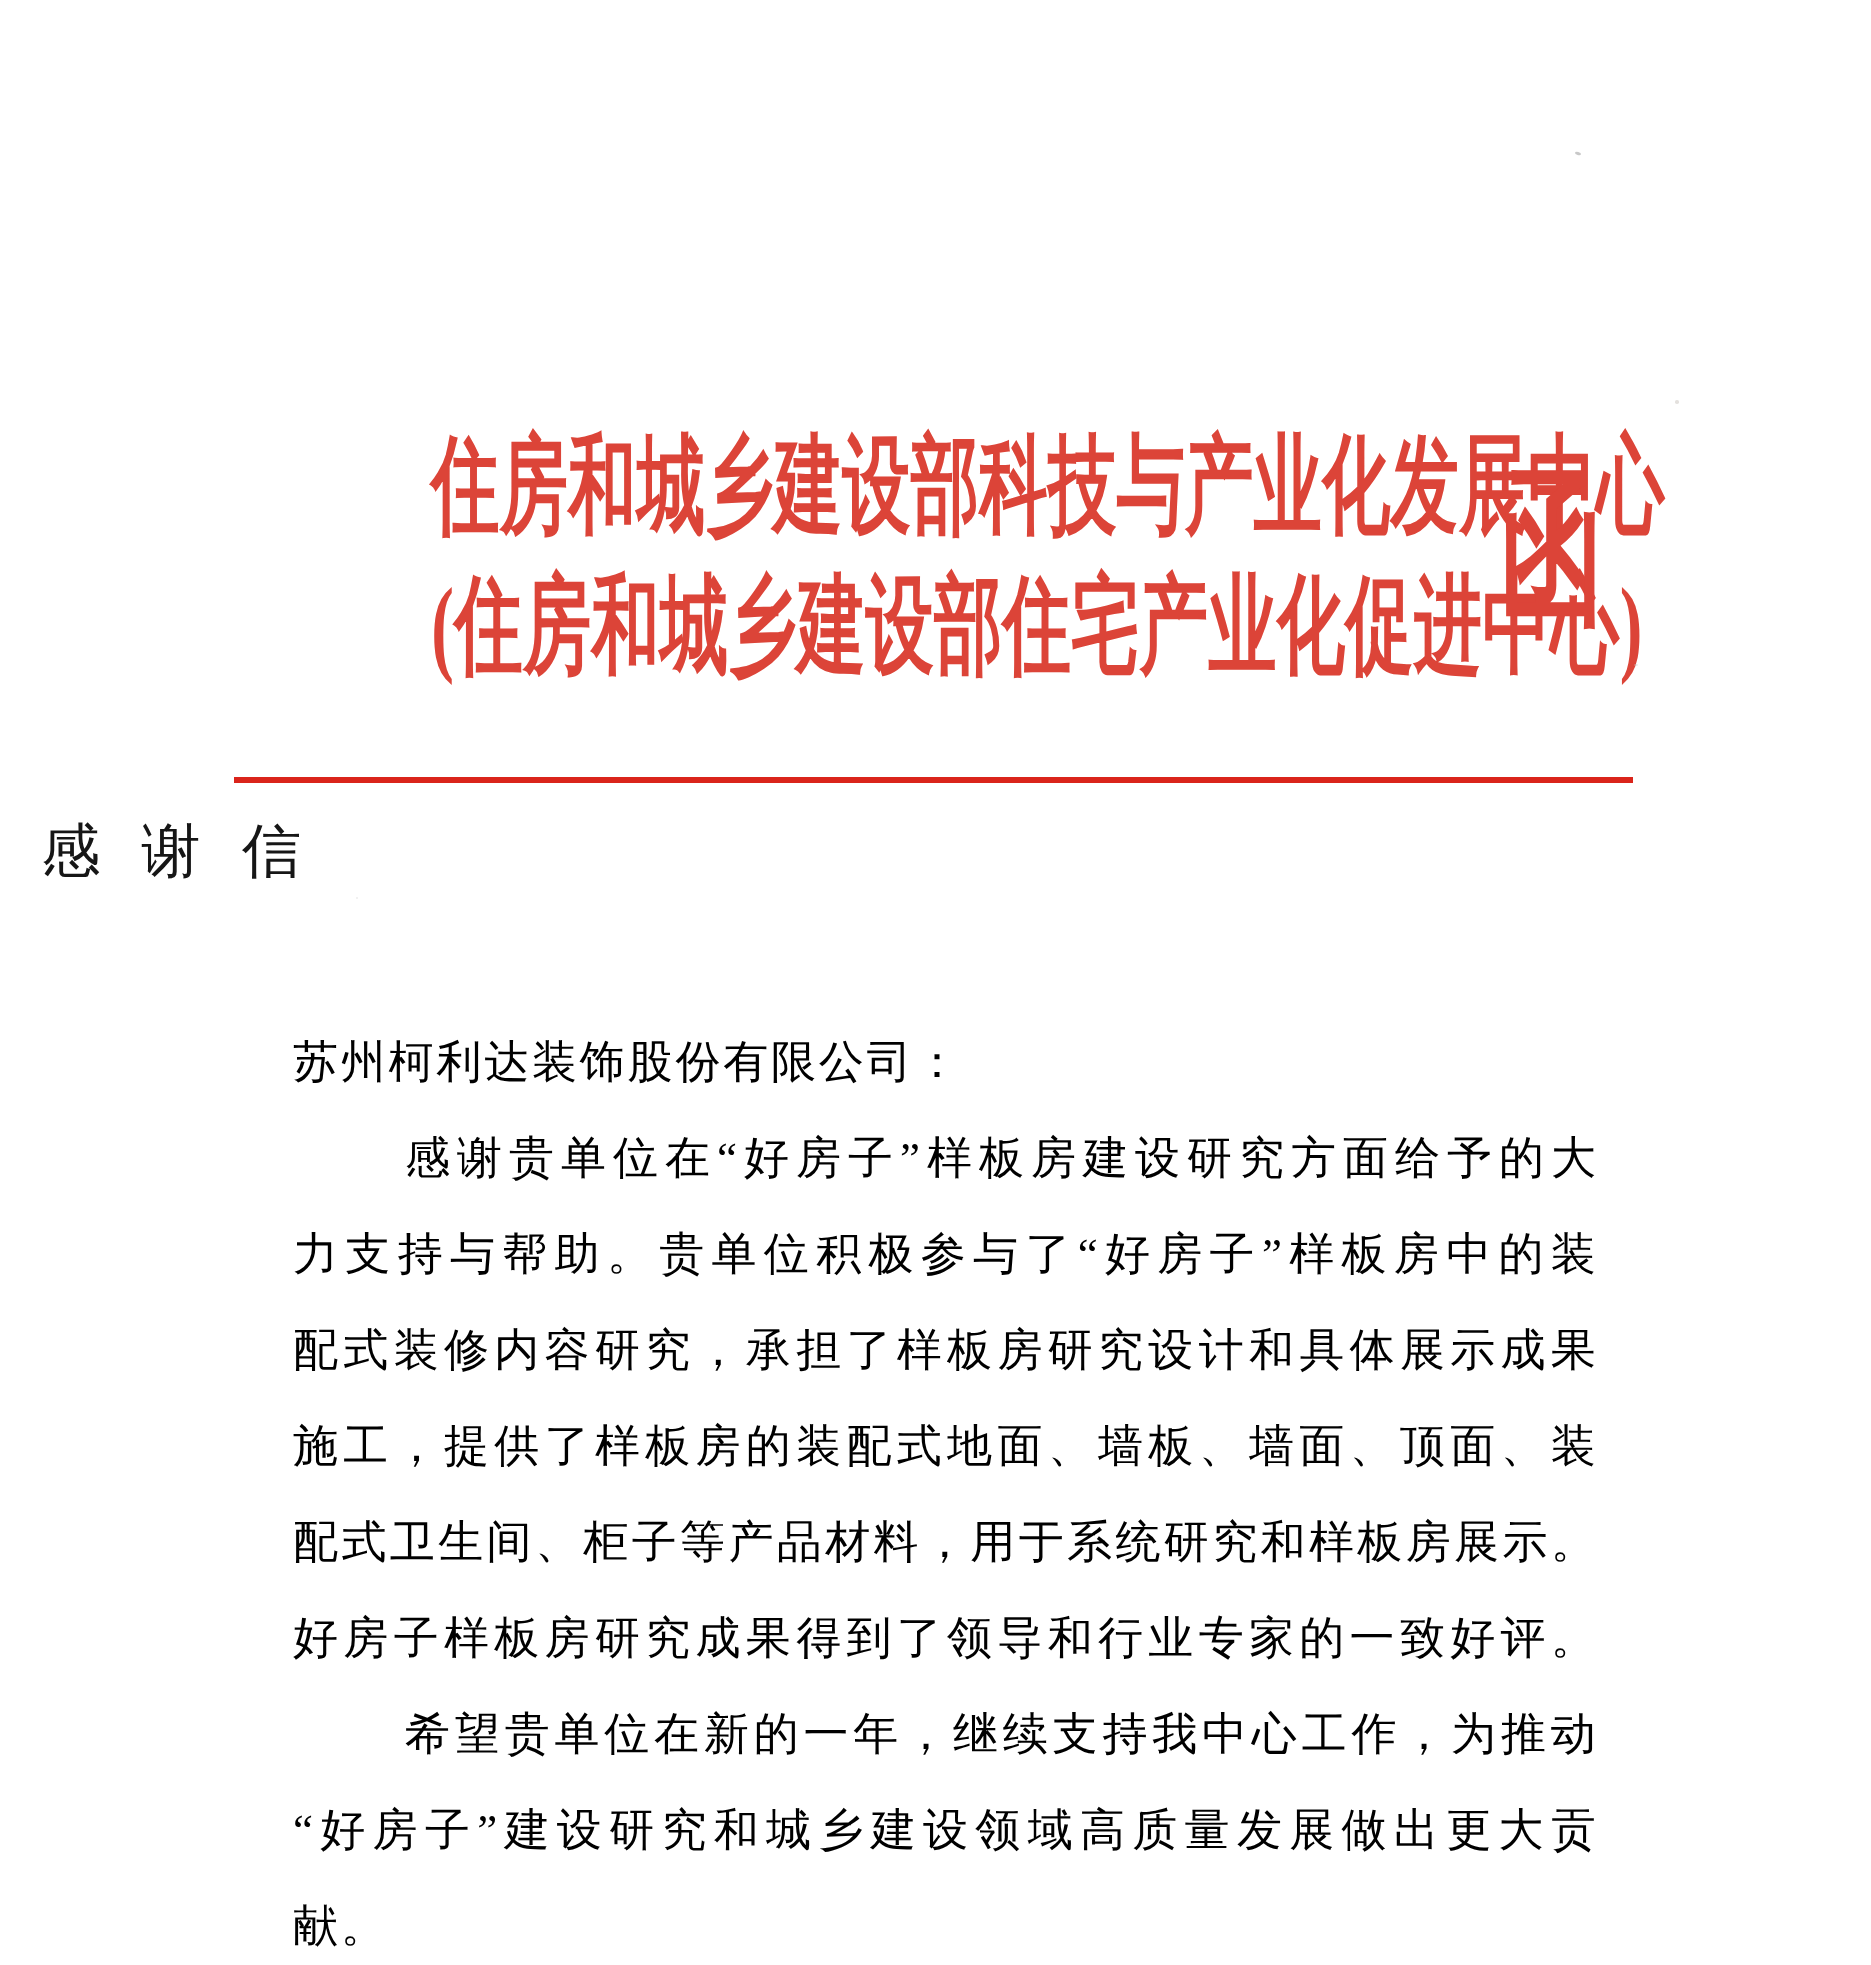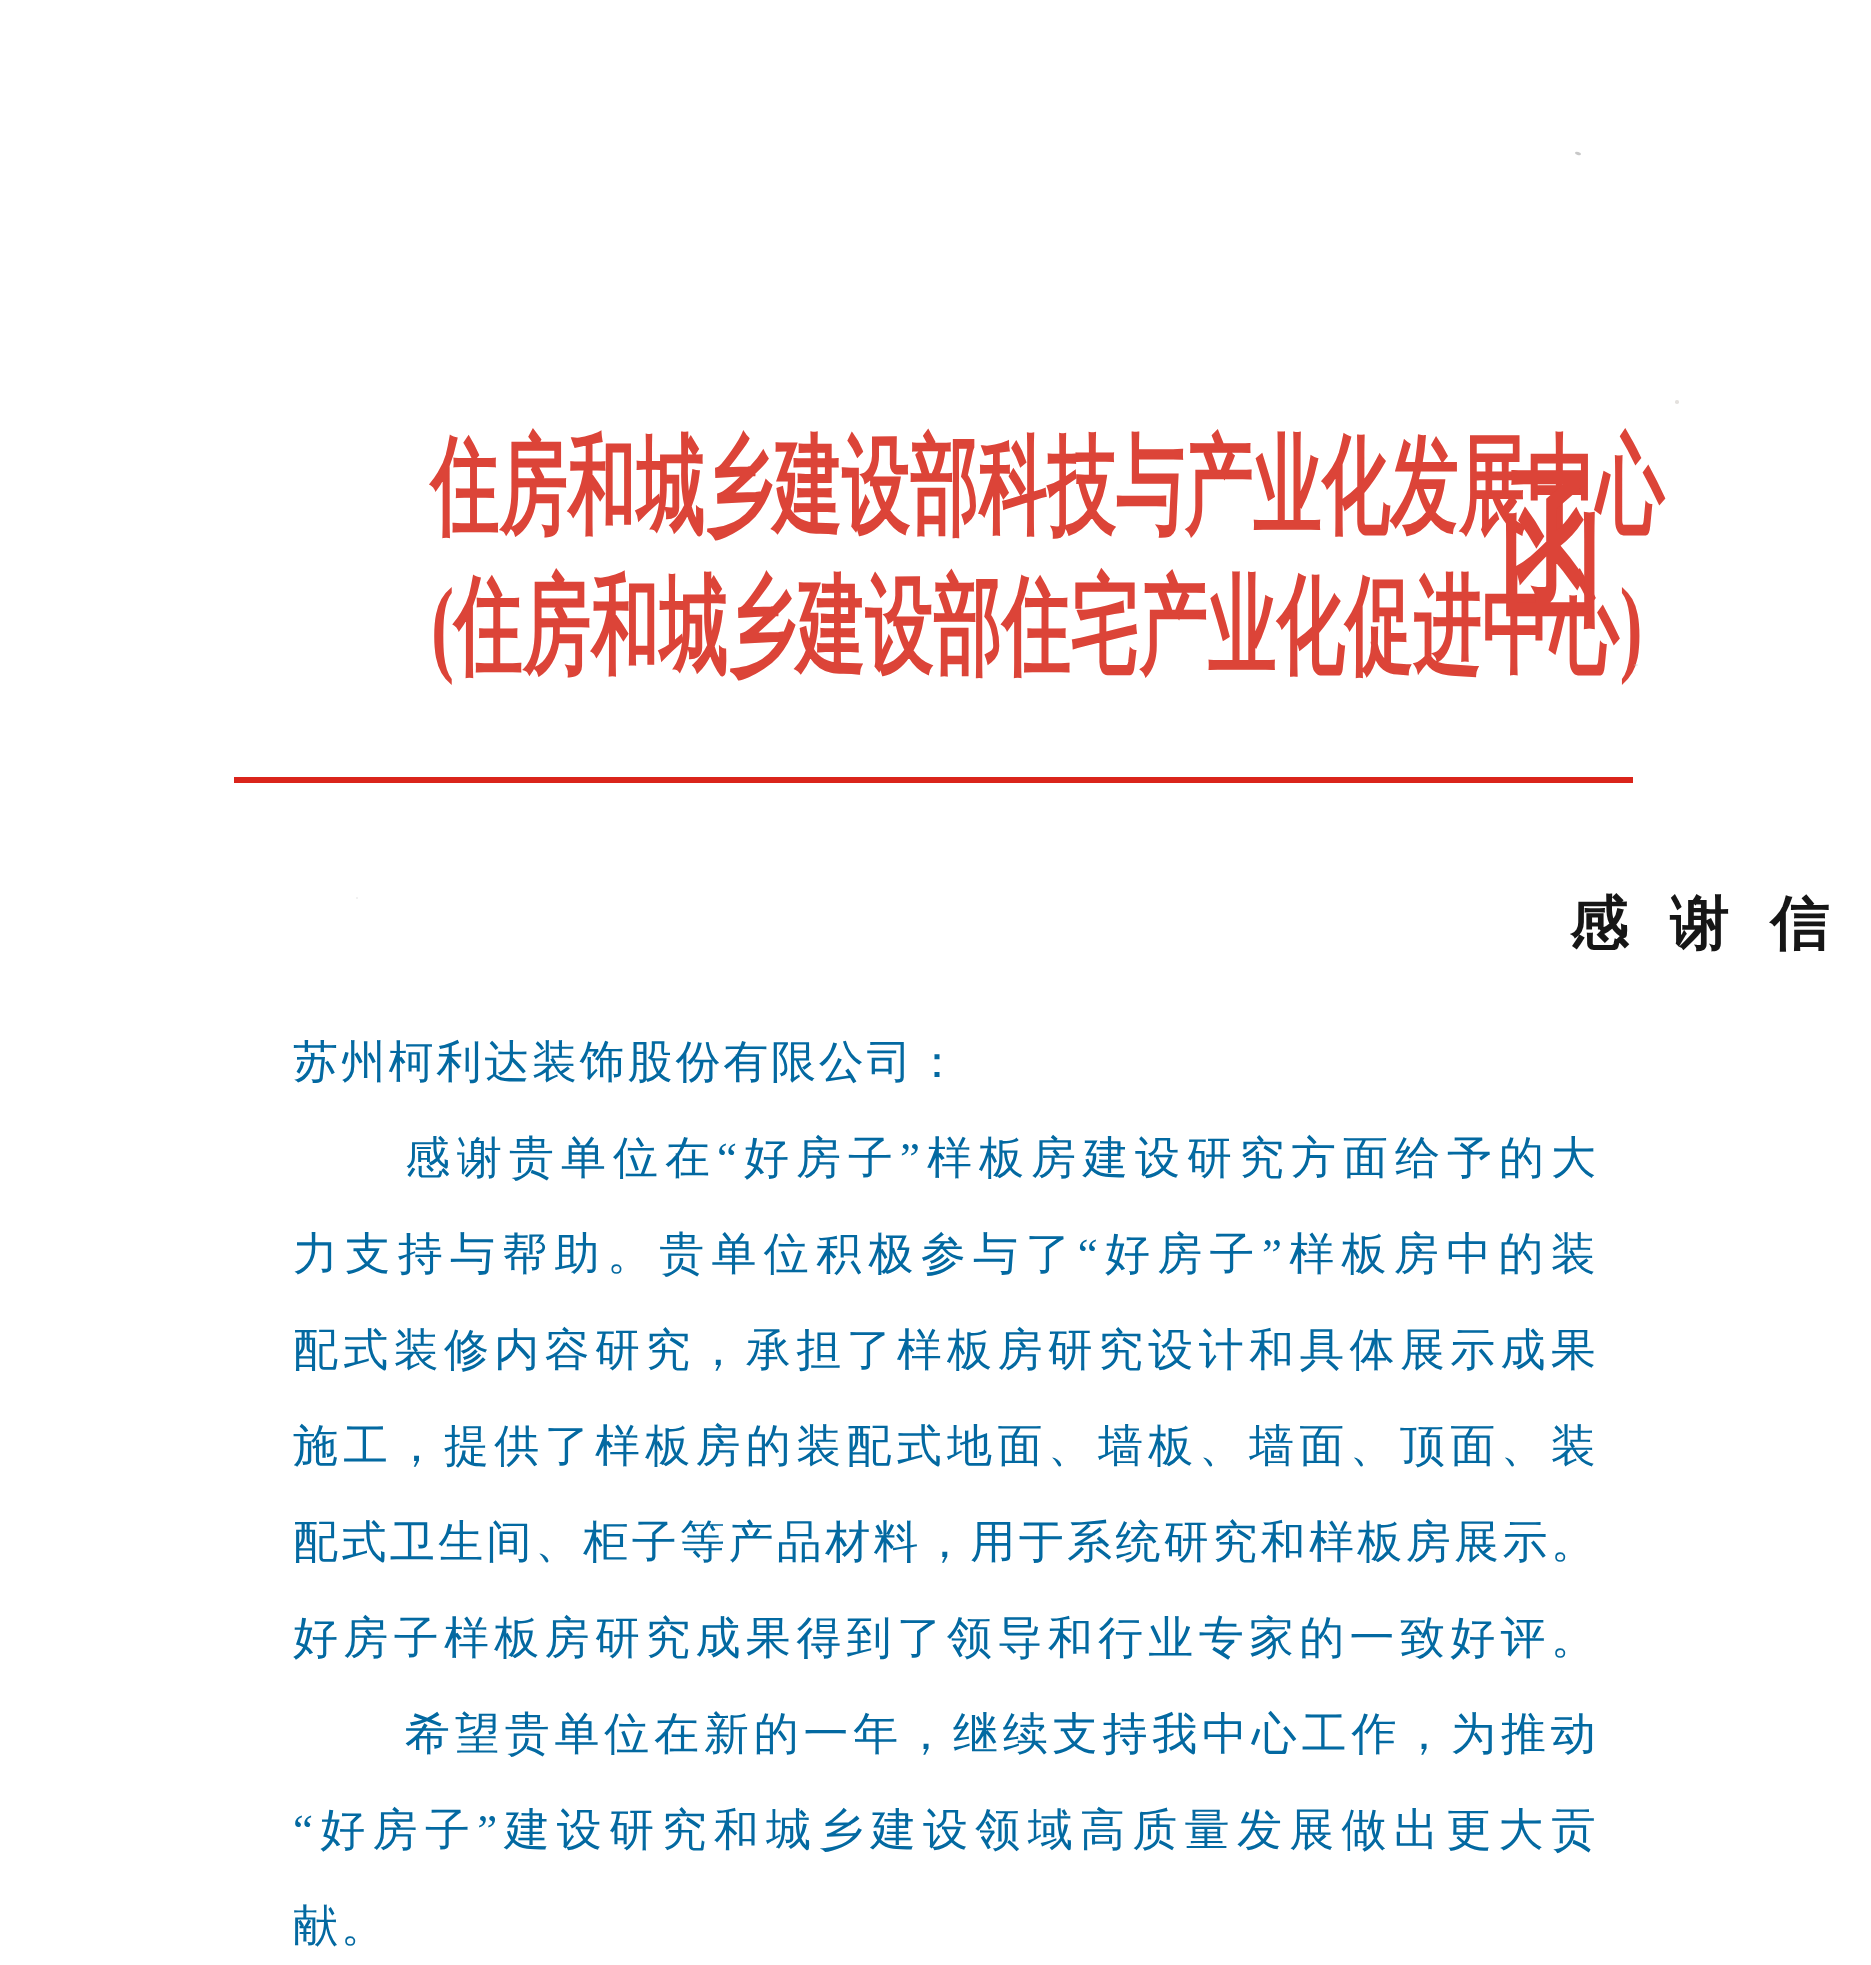--- a/index.html
+++ b/index.html
@@ -28,32 +28,32 @@
     color:var(--header-red,#dc4438);
     transform:scaleX(0.60);transform-origin:0 0;
     white-space:nowrap;
   }
   .red-rule{
     position:absolute;left:234px;top:777px;width:1399px;height:5.9px;
     background:var(--rule-red,#da241b);
   }
   
   .title{
-    position:absolute;left:0;top:890px;width:1871px;margin:0;
-    text-align:right;font-size:59px;line-height:67px;font-weight:bold;
+    position:absolute;left:0;top:818px;width:1871px;margin:0;
+    text-align:left;font-size:59px;line-height:67px;font-weight:normal;
     letter-spacing:0.7em;padding-left:0.7em;box-sizing:border-box;
     color:#161616;
   }
   
   .body{
     position:absolute;left:293px;top:1014px;width:1303px;
   }
   .line{
     height:96px;line-height:96px;font-size:45px;
-    letter-spacing:2.8px;white-space:nowrap;color:#0369a1;
+    letter-spacing:2.8px;white-space:nowrap;color:#000000;
   }
   .line.flex{
     display:flex;justify-content:space-between;letter-spacing:0;white-space:normal;
   }
   .line.indent{padding-left:112px;}
   .line span{display:inline-block;}
   
   .speck{position:absolute;border-radius:50%;}
   .sp1{left:1575px;top:152px;width:6.3px;height:2.8px;background:#9a9a9a;opacity:.55;transform:rotate(15deg);}
   .sp2{left:1675px;top:400px;width:3.5px;height:3.5px;background:#cac3bd;opacity:.5;}

